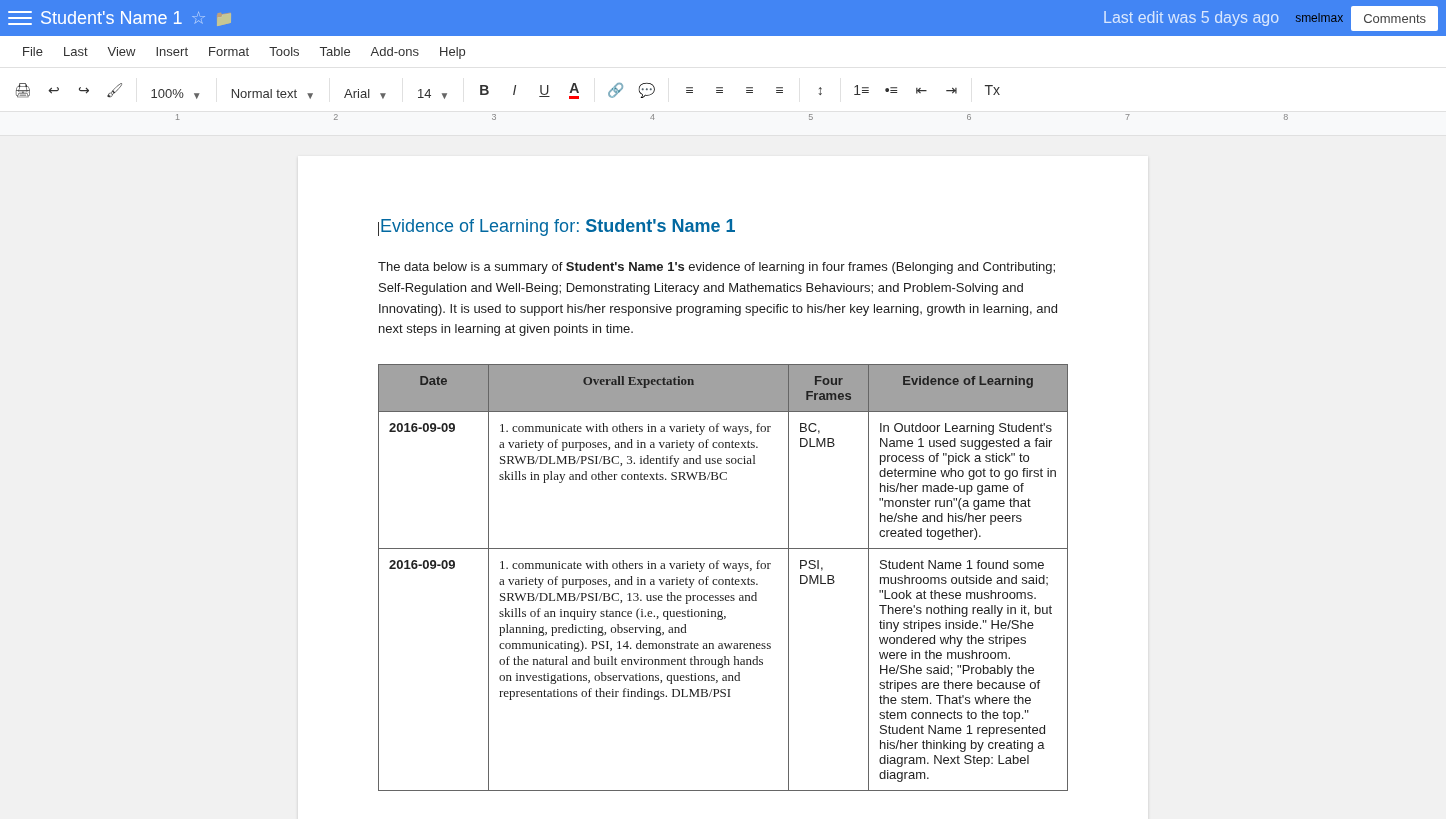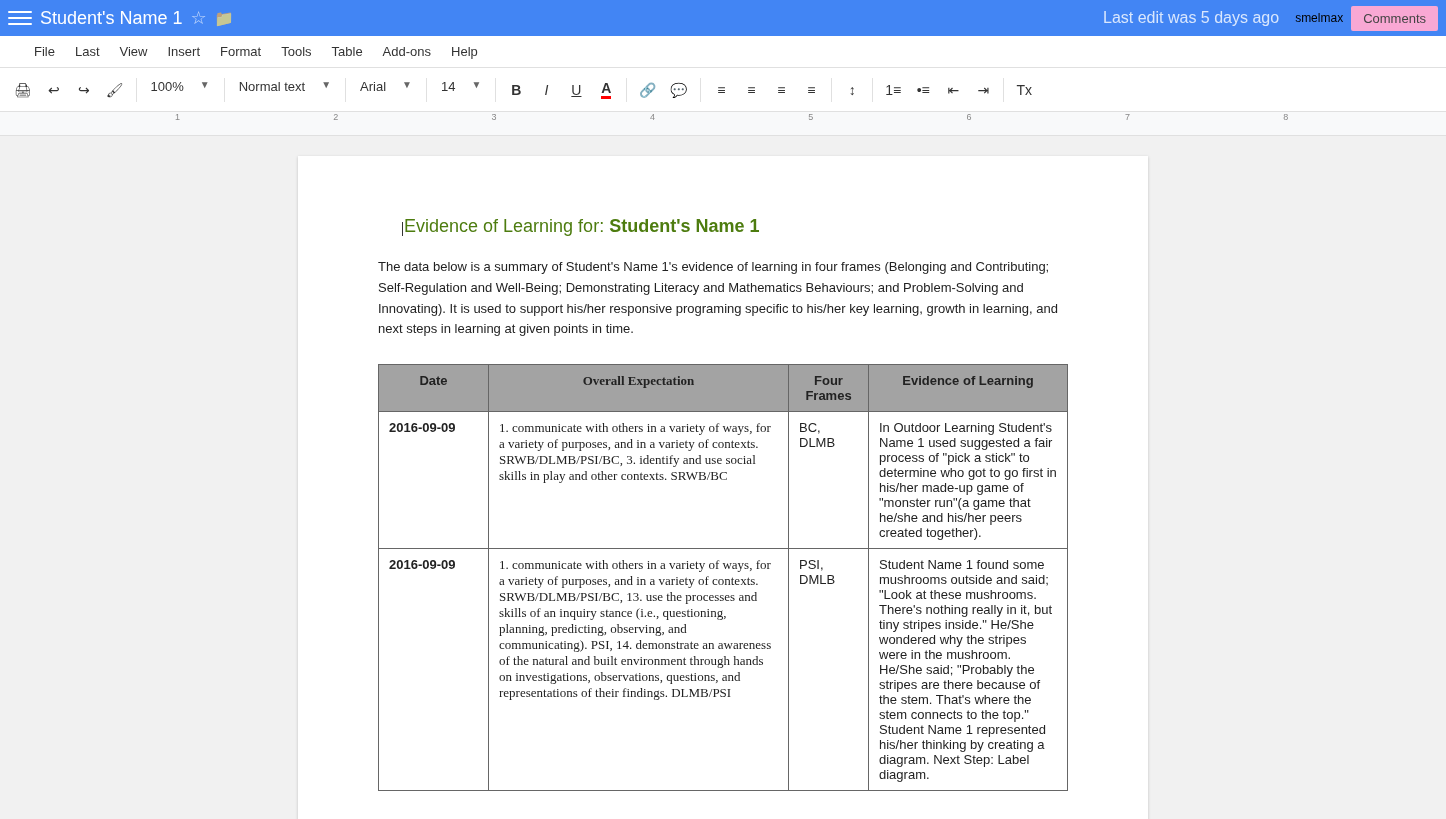--- a/index.html
+++ b/index.html
@@ -30,32 +30,32 @@
       color: white; font-size: 18px; font-weight: normal;
     }
     #star-icon { color: rgba(255,255,255,0.7); font-size: 18px; cursor: pointer; }
     #folder-icon { color: rgba(255,255,255,0.7); font-size: 16px; cursor: pointer; }
 
     #last-edit {
       color: rgba(255,255,255,0.8); font-size: 16px; margin-right: 16px;
     }
     #user-info { color: #000000; font-size: 12px; margin-right: 8px; }
     #comments-btn {
-      background: #f9a8d4; border: none; border-radius: 2px;
+      background: #ffffff; border: none; border-radius: 2px;
       padding: 5px 12px; font-size: 13px; cursor: pointer; font-weight: 500;
       color: #444;
     }
 
     
     #menu-bar {
       background: white;
       height: 32px;
       display: flex;
       align-items: center;
-      padding: 0 24px;
+      padding: 0 12px;
       position: fixed;
       top: 36px; left: 0; right: 0;
       z-index: 100;
       border-bottom: 1px solid #e0e0e0;
     }
     .menu-item {
       padding: 4px 10px;
       cursor: pointer;
       font-size: 13px;
       color: #333;
@@ -81,21 +81,21 @@
       border: none;
       background: none;
       border-radius: 2px;
       font-size: 14px;
       color: #333;
       display: flex; align-items: center; justify-content: center;
       min-width: 28px; height: 28px;
     }
     .toolbar-divider { width: 1px; background: #e0e0e0; height: 24px; margin: 0 4px; }
     .toolbar-dropdown {
-      display: flex; align-items: flex-start; gap: 16px;
+      display: flex; align-items: flex-end; gap: 8px;
       padding: 3px 8px; cursor: pointer; border-radius: 2px;
       border: none; background: none; font-size: 13px; color: #333;
       height: 28px;
     }
     .toolbar-dropdown .caret { font-size: 10px; color: #666; }
 
     
     #ruler {
       position: fixed;
       top: 112px; left: 0; right: 0;
@@ -127,31 +127,30 @@
       min-height: 700px;
       padding: 60px 80px;
       box-shadow: 0 1px 3px rgba(0,0,0,0.2);
     }
 
     
     #doc-heading {
       font-size: 18px;
       font-weight: normal;
       margin-bottom: 20px;
-      color: #4d7c0f;
-      margin-left: 24px;
+      color: #0369a1;
     }
     #doc-heading strong { font-weight: bold; }
     #doc-intro {
       font-size: 13px;
       line-height: 1.6;
       margin-bottom: 24px;
       color: #222;
     }
-    #doc-intro strong { font-weight: normal; text-align: center; }
+    #doc-intro strong { font-weight: bold; text-align: center; }
 
     
     #learning-table {
       width: 100%;
       border-collapse: collapse;
       font-size: 13px;
       border: 1px solid #666;
     }
     #learning-table th, #learning-table td {
       border: 1px solid #666;

